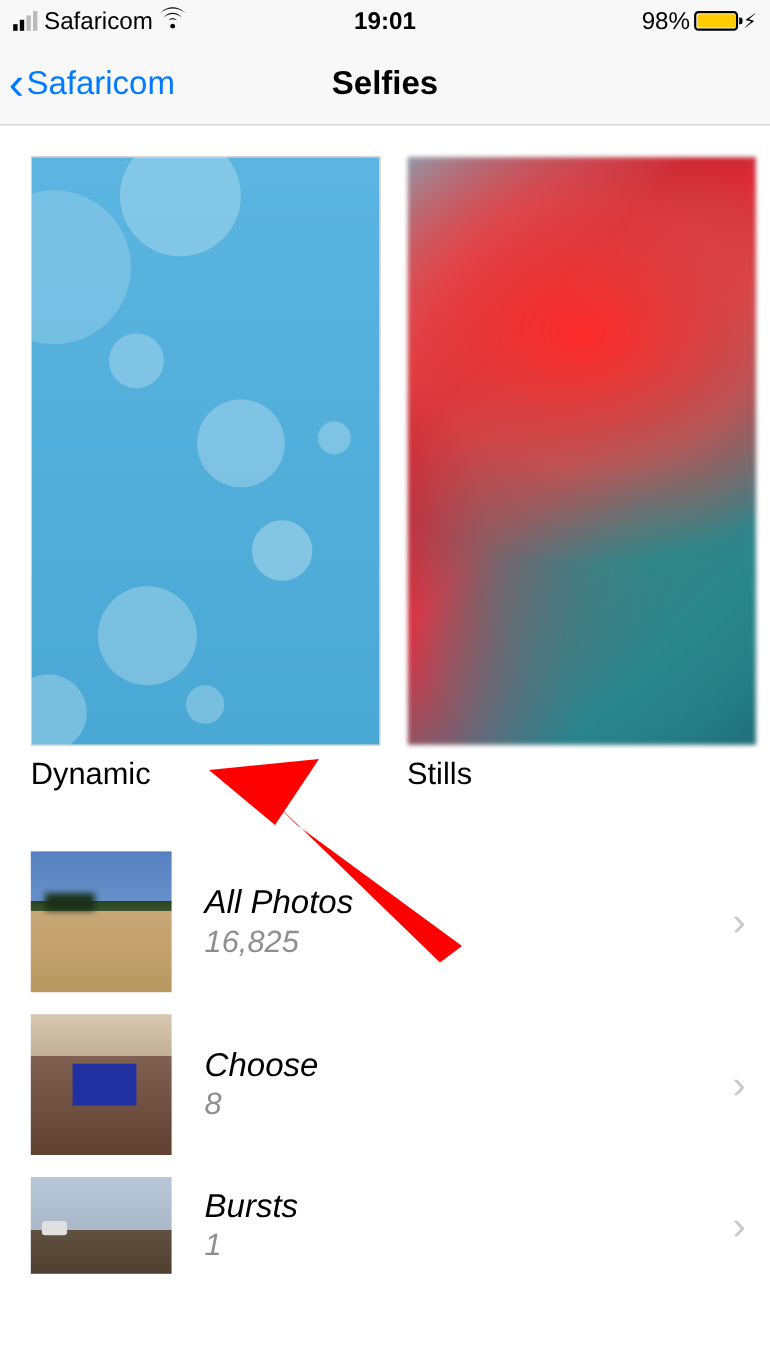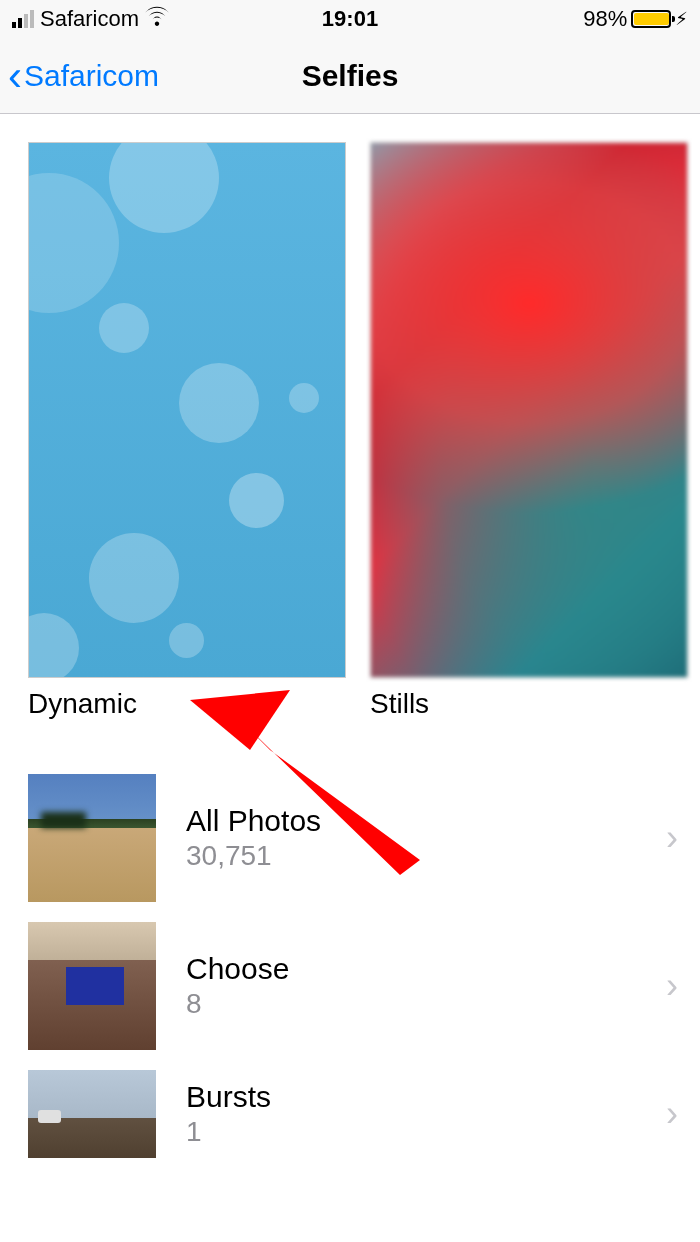--- a/index.html
+++ b/index.html
@@ -228,20 +228,21 @@
       top:45%;
       left:8%;
       width:18%;
       height:15%;
       background:#e0e0e0;
       border-radius:3px;
     }
     .album-info {
       margin-left: 30px;
       flex: 1;
+      font-style: italic;
     }
     .album-title {
       font-size: 30px;
       color: #000;
     }
     .album-count {
       font-size: 28px;
       color: #8e8e93;
       margin-top: 2px;
     }
@@ -317,21 +318,21 @@
       <div class="wallpaper-label">Stills</div>
     </div>
   </div>
 
   <div class="albums">
 
     <div class="album-row">
       <div class="album-thumb album-thumb-stack thumb-road"></div>
       <div class="album-info">
         <div class="album-title">All Photos</div>
-        <div class="album-count">30,751</div>
+        <div class="album-count">16,825</div>
       </div>
       <div class="chevron-right">›</div>
     </div>
 
     <div class="album-row">
       <div class="album-thumb thumb-selfie"></div>
       <div class="album-info">
         <div class="album-title">Choose</div>
         <div class="album-count">8</div>
       </div>

